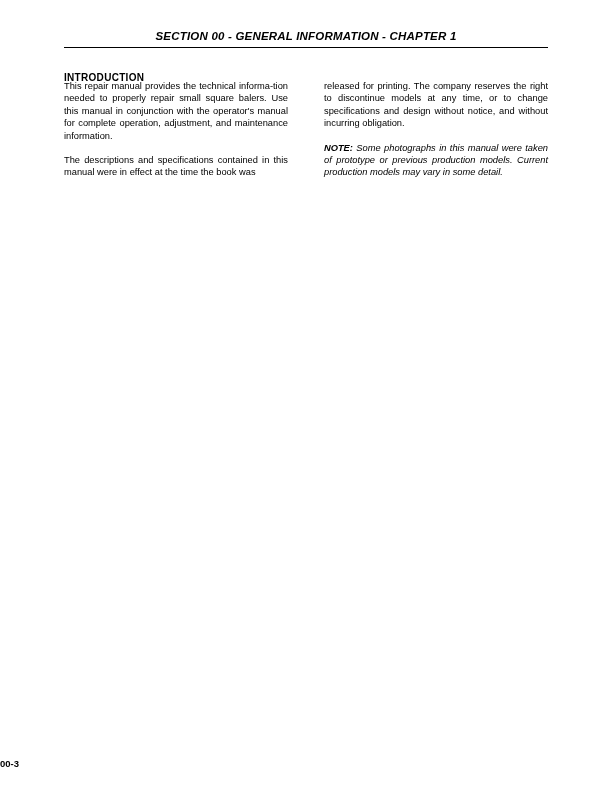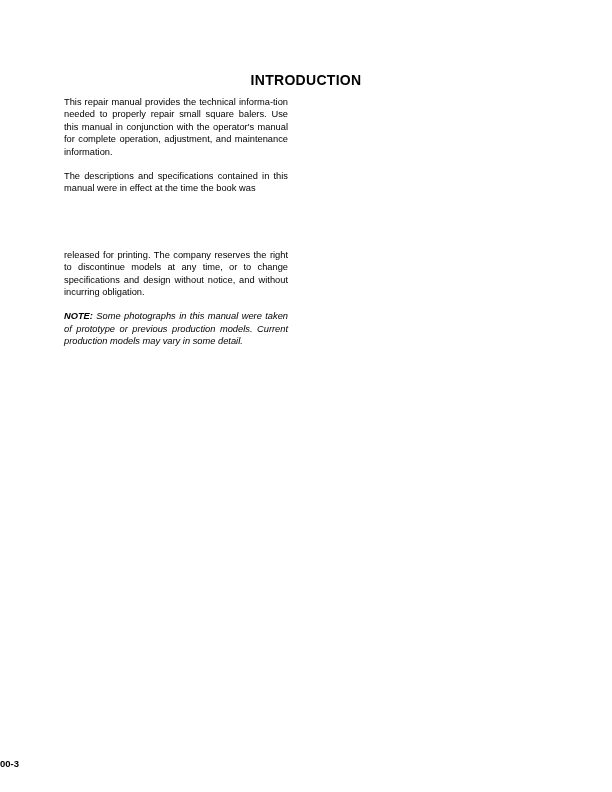--- a/index.html
+++ b/index.html
@@ -38,33 +38,31 @@
   }
   .header-rule {
     border-bottom: 1.2px solid #000;
     width: 100%;
   }
   .doc-title {
     position: absolute;
     left: 64px;
     top: 72px;
     width: 484px;
-    text-align: center;
-    font-size: 14px;
+    font-size: 10px;
     font-weight: bold;
     letter-spacing: 0.3px;
   }
   .columns {
     position: absolute;
     left: 64px;
-    top: 96px;
+    top: 80px;
     width: 484px;
     display: flex;
     gap: 36px;
-    flex-direction: column;
   }
   .col {
     width: 224px;
   }
   p.body-text {
     margin: 0 0 12px 0;
     font-size: 9.3px;
     line-height: 12.4px;
     text-align: justify;
     text-justify: inter-word;
@@ -92,20 +90,24 @@
     text-align: left;
     font-size: 9.5px;
     font-weight: bold;
   }
 </style>
 </head>
 <body>
 
 <div class="page">
 
+  <div class="header">
+    <div class="header-title">SECTION 00 - GENERAL INFORMATION - CHAPTER 1</div>
+    <div class="header-rule"></div>
+  </div>
 
   <div class="doc-title">INTRODUCTION</div>
 
   <div class="columns">
 
     <div class="col">
       <p class="body-text">This repair manual provides the technical informa-tion needed to properly repair small square balers. Use this manual in conjunction with the operator's manual for complete operation, adjustment, and maintenance information.</p>
       <p class="body-text">The descriptions and specifications contained in this manual were in effect at the time the book was</p>
     </div>
 

